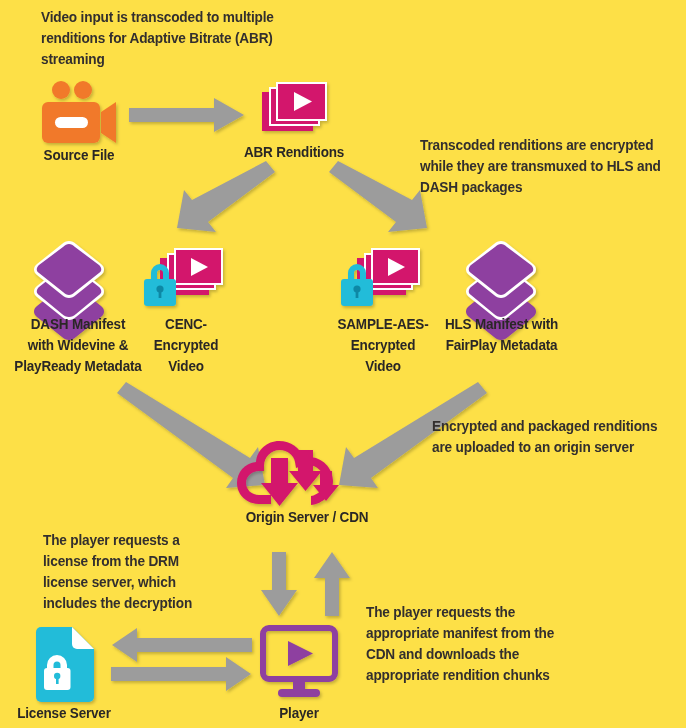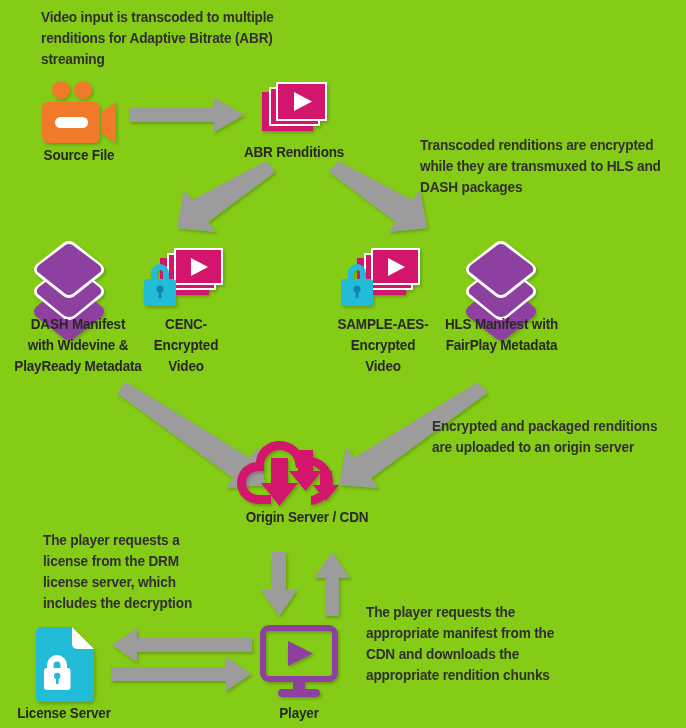--- a/index.html
+++ b/index.html
@@ -8,21 +8,21 @@
     padding: 0;
     background: #ffffff;
   }
   body {
     font-family: "Liberation Sans", sans-serif;
   }
   #diagram {
     position: relative;
     width: 686px;
     height: 728px;
-    background: #84cc16;
+    background: #fde047;
     overflow: hidden;
   }
 
   
   .note {
     position: absolute;
     color: #332f2e;
     font-family: "Liberation Sans", sans-serif;
     font-size: 15.5px;
     line-height: 21px;

